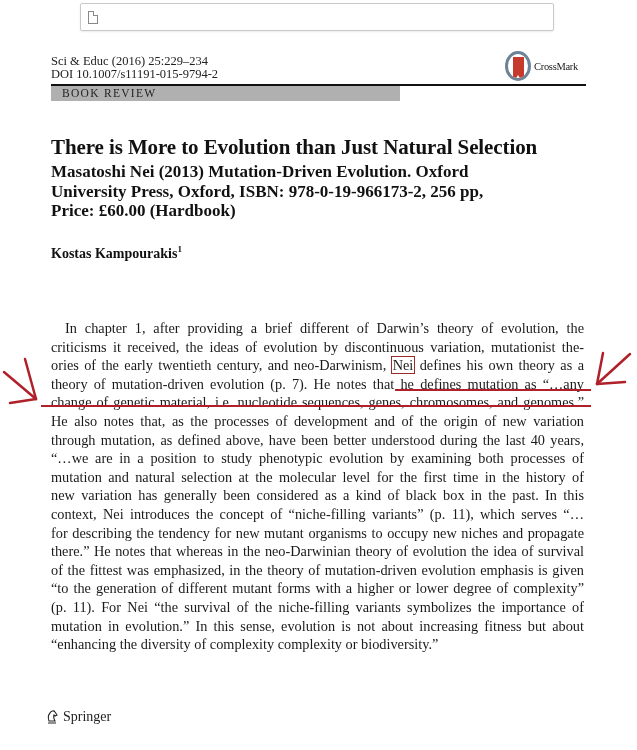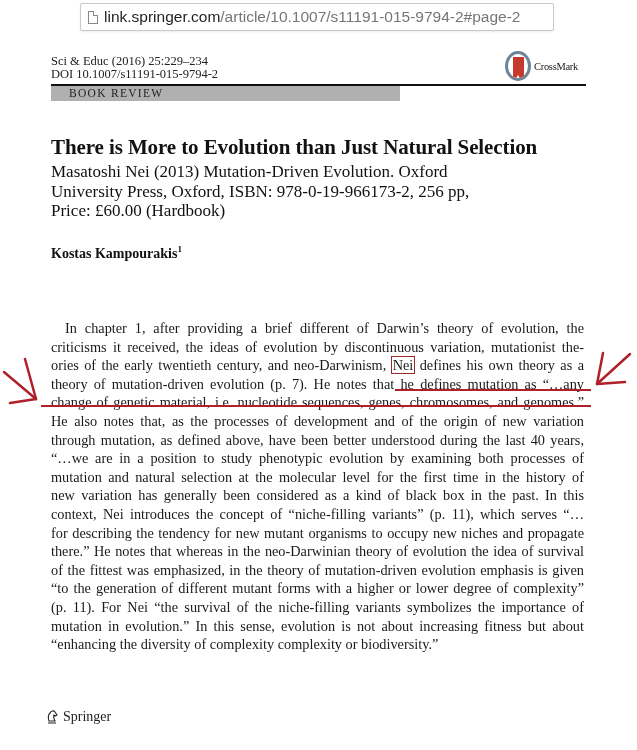--- a/index.html
+++ b/index.html
@@ -45,29 +45,29 @@
     border-left: 3.5px solid transparent; border-right: 3.5px solid transparent; border-bottom: 5px solid #fff;
   }
   .crossmark .label {
     font-size: 10.5px; margin-left: 3px; color: #222; letter-spacing: -0.3px;
   }
   .rule {
     position: absolute; left: 51px; top: 84px; width: 535px; height: 2px; background: #111;
   }
   .section-band {
     position: absolute; left: 51px; top: 86px; width: 349px; height: 15px; background: #b0b0b0;
-    font-size: 11.5px; letter-spacing: 1.3px; color: #222; line-height: 15px; padding-left: 18px;
+    font-size: 11.5px; letter-spacing: 1.3px; color: #222; line-height: 15px; padding-left: 11px;
     box-sizing: border-box;
   }
   .title {
     position: absolute; left: 51px; top: 135px; font-size: 21px; font-weight: bold; color: #111;
     white-space: nowrap; letter-spacing: -0.1px;
   }
   .subtitle {
-    position: absolute; left: 51px; top: 162px; font-size: 17px; font-weight: normal; color: #111;
+    position: absolute; left: 51px; top: 162px; font-size: 17px; font-weight: bold; color: #111;
     line-height: 19.5px;
   }
   .subtitle div { white-space: nowrap; }
   .author {
     position: absolute; left: 51px; top: 244px; font-size: 14px; font-weight: bold; color: #111; text-align: center;
   }
   .author sup { font-size: 9px; }
 
   .body-text {
     position: absolute; left: 51px; top: 319px; width: 533px; font-size: 14.3px; line-height: 18.6px;
@@ -87,21 +87,20 @@
     position: absolute; left: 45px; top: 675px; display: flex; align-items: center;
     font-size: 14px; color: #222; margin-top: 34px;
   }
   .footer-logo .horse { width: 14px; height: 16px; margin-right: 4px; }
 </style>
 </head>
 <body>
 
 <div class="urlbar">
   <span class="page-icon"></span>
-  <span class="url"><span class="host">link.springer.com</span><span class="path">/article/10.1007/s11191-015-9794-2#page-2</span></span>
 </div>
 
 <div class="journal-line" style="top:54px;">Sci &amp; Educ (2016) 25:229–234</div>
 <div class="journal-line" style="top:67px;">DOI 10.1007/s11191-015-9794-2</div>
 
 <div class="crossmark">
   <div class="logo">
       <div class="flag"></div>
     </div>
   <span class="label">CrossMark</span>

